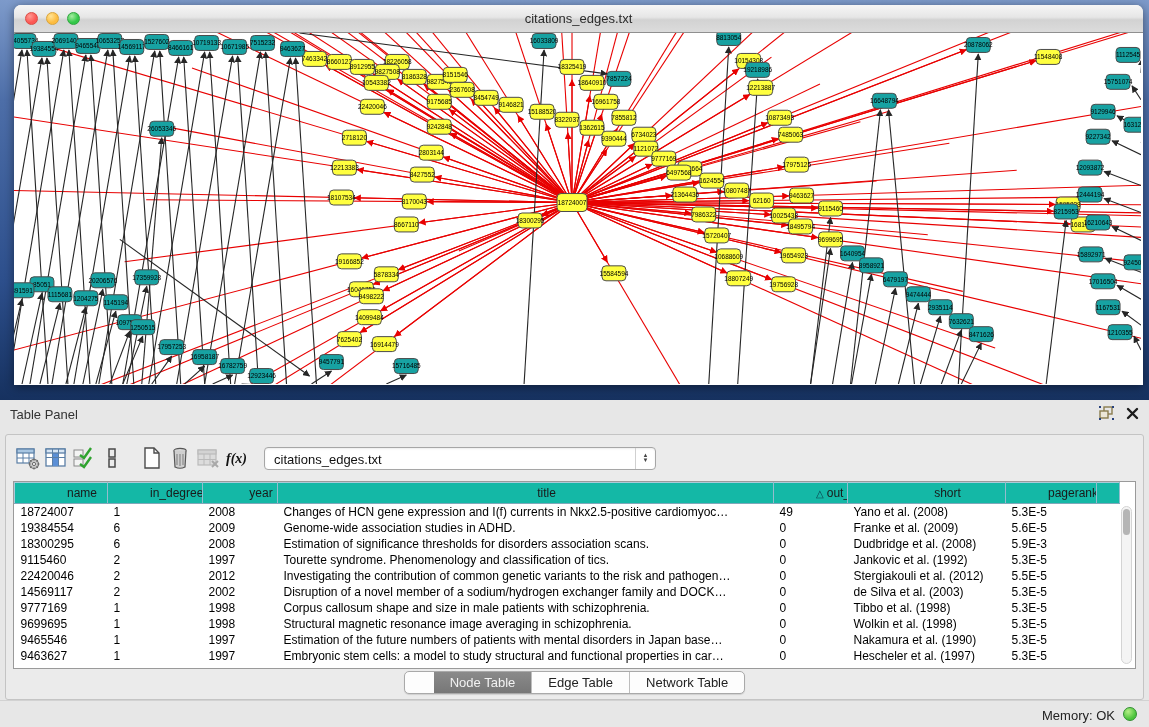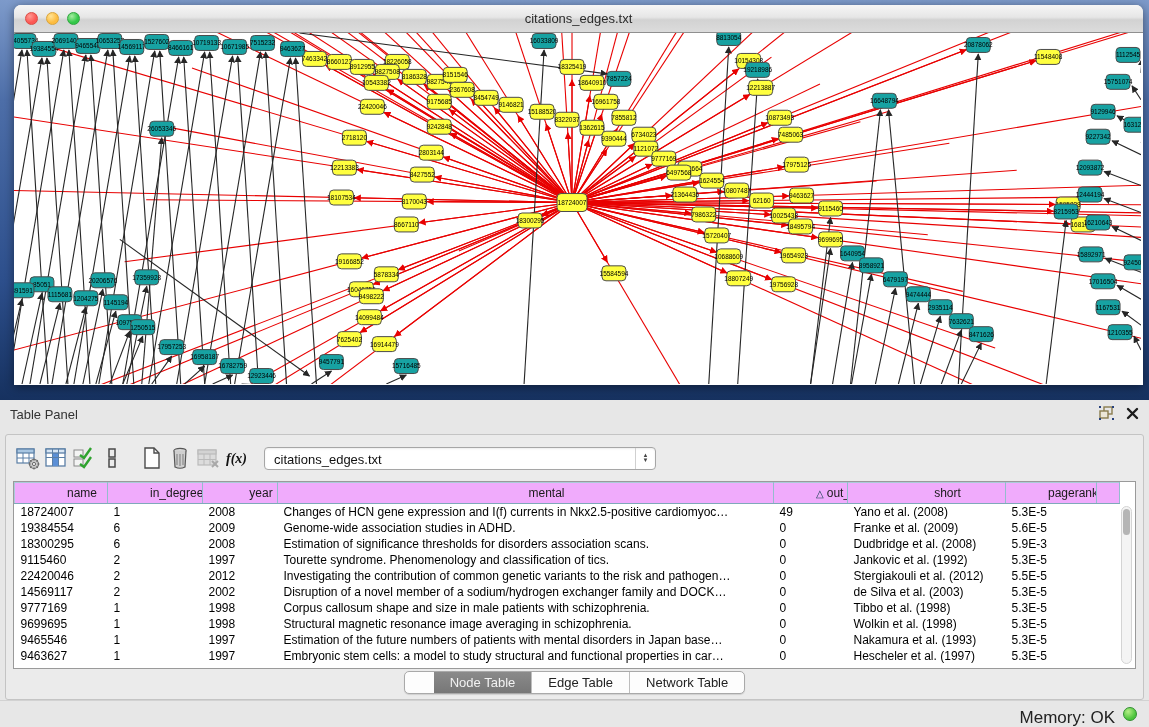--- a/index.html
+++ b/index.html
@@ -42,21 +42,21 @@
            border:1px solid #a6a6a6; border-radius:4px; box-shadow:inset 0 1px 2px rgba(0,0,0,.08); }
   .combo-text { position:absolute; left:9px; top:4px; font-size:13px; color:#111; }
   .combo-stepper { position:absolute; right:0; top:0; width:20px; height:100%;
                    border-left:1px solid #d0d0d0; display:flex; flex-direction:column;
                    align-items:center; justify-content:center; color:#444; }
   .combo-stepper span { font-size:6px; line-height:5px; }
 
   .table-wrap { position:absolute; left:7px; top:46px; right:7px; height:188px;
                 background:#fff; border:1px solid #9a9a9a; }
   table.data { border-collapse:collapse; table-layout:fixed; width:1106px; }
-  table.data th { height:21px; background:#f0abfc; border-right:1px solid #94bccd;
+  table.data th { height:21px; background:#14b8a6; border-right:1px solid #94bccd;
                   border-bottom:1px solid #7fa8ba; border-top:1px solid #aacbd9;
                   font-size:12px; font-weight:normal; color:#1a1a1a; text-align:center;
                   overflow:hidden; white-space:nowrap;padding-left:42px; }
   table.data th:first-child { border-left:1px solid #aacbd9; }
   table.data td { height:16px; font-size:12px; color:#000; padding:0 0 0 6px;
                   white-space:nowrap; overflow:hidden; }
   .sort-glyph { font-size:10px; margin-right:3px; color:#0b3a4a; }
   .vscroll { position:absolute; right:3px; top:24px; bottom:4px; width:11px;
              background:#f4f4f4; border:1px solid #d4d4d4; border-radius:6px; }
   .vthumb { position:absolute; left:1px; top:2px; width:7px; height:26px;
@@ -64,21 +64,21 @@
 
   .tabs { position:absolute; left:0; right:0; bottom:5px; display:flex; justify-content:center; }
   .seg { display:flex; border:1px solid #a9a9a9; border-radius:5px; overflow:hidden;
          background:#fdfdfd; box-shadow:0 1px 1px rgba(0,0,0,.12);padding-left:29px; }
   .seg-item { padding:3px 16px; font-size:13px; color:#222; border-right:1px solid #bdbdbd; }
   .seg-item:last-child { border-right:none; }
   .seg-item.selected { background:linear-gradient(#8a8a8a,#777); color:#f2f2f2; }
 
   .status-bar { position:absolute; left:0; bottom:0; right:0; height:27px; background:#e7e7e7;
                 border-top:1px solid #d2d2d2; }
-  .memory-label { position:absolute; right:34px; top:7px; font-size:17px; color:#222; }
+  .memory-label { position:absolute; right:34px; top:7px; font-size:13px; color:#222; }
   .memory-dot { position:absolute; right:12px; top:6px; width:14px; height:14px; border-radius:50%;
                 background:radial-gradient(circle at 35% 30%,#b4ef86,#4cc43c 65%); border:1px solid #2f8f2f; }
 </style>
 </head>
 <body>
 
 <div id="desktop">
   <div id="net-window">
     <div class="titlebar">
       <div class="lights">
@@ -913,21 +913,21 @@
             <col style="width:74px">
             <col style="width:158px">
           <col style="width:91px">
             <col>
         </colgroup>
         <thead>
             <tr id="table-head-row">
               <th>name</th>
               <th>in_degree</th>
               <th>year</th>
-              <th>mental</th>
+              <th>title</th>
               <th><span class="sort-glyph">△</span>out_de…</th>
               <th>short</th>
               <th>pagerank</th>
               <th></th>
             </tr>
           </thead>
         <tbody id="table-body">
             <tr>
               <td>18724007</td>
               <td>1</td>
@@ -1007,21 +1007,21 @@
               <td>Wolkin et al. (1998)</td>
               <td>5.3E-5</td>
               <td></td>
             </tr>
             <tr>
               <td>9465546</td>
               <td>1</td>
               <td>1997</td>
               <td>Estimation of the future numbers of patients with mental disorders in Japan base…</td>
               <td>0</td>
-              <td>Nakamura et al. (1993)</td>
+              <td>Nakamura et al. (1990)</td>
               <td>5.3E-5</td>
               <td></td>
             </tr>
             <tr>
               <td>9463627</td>
               <td>1</td>
               <td>1997</td>
               <td>Embryonic stem cells: a model to study structural and functional properties in car…</td>
               <td>0</td>
               <td>Hescheler et al. (1997)</td>

